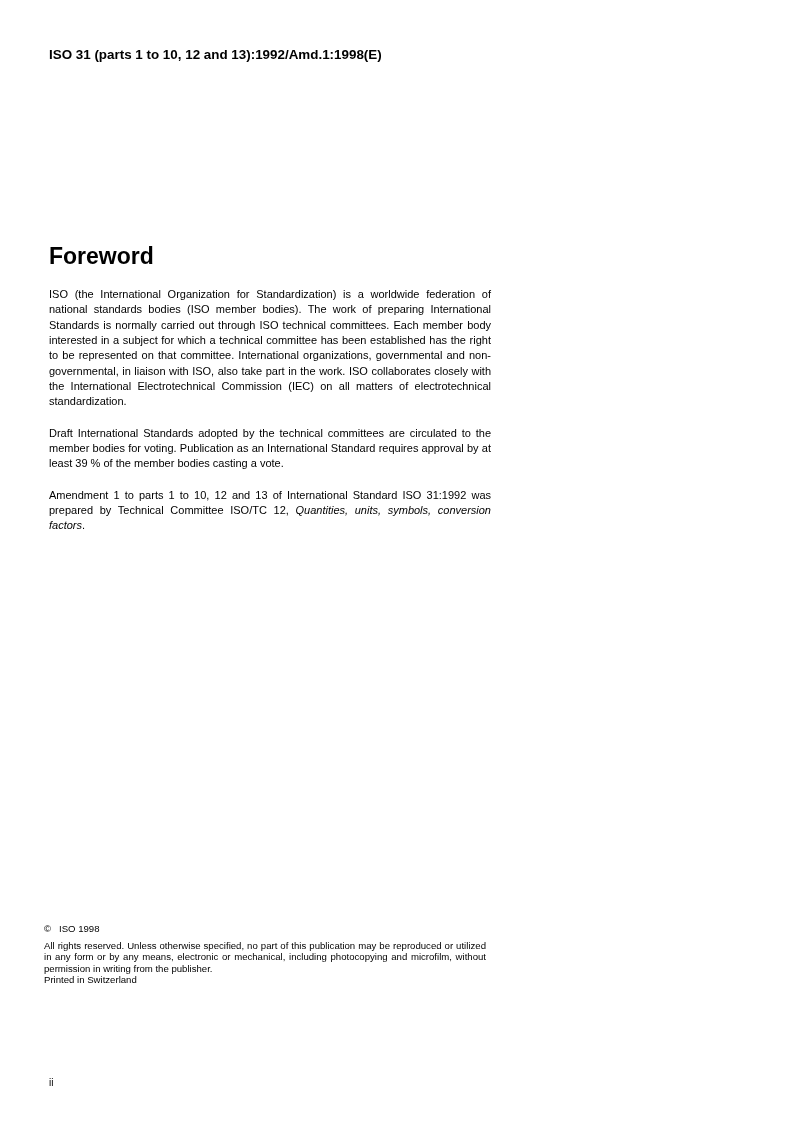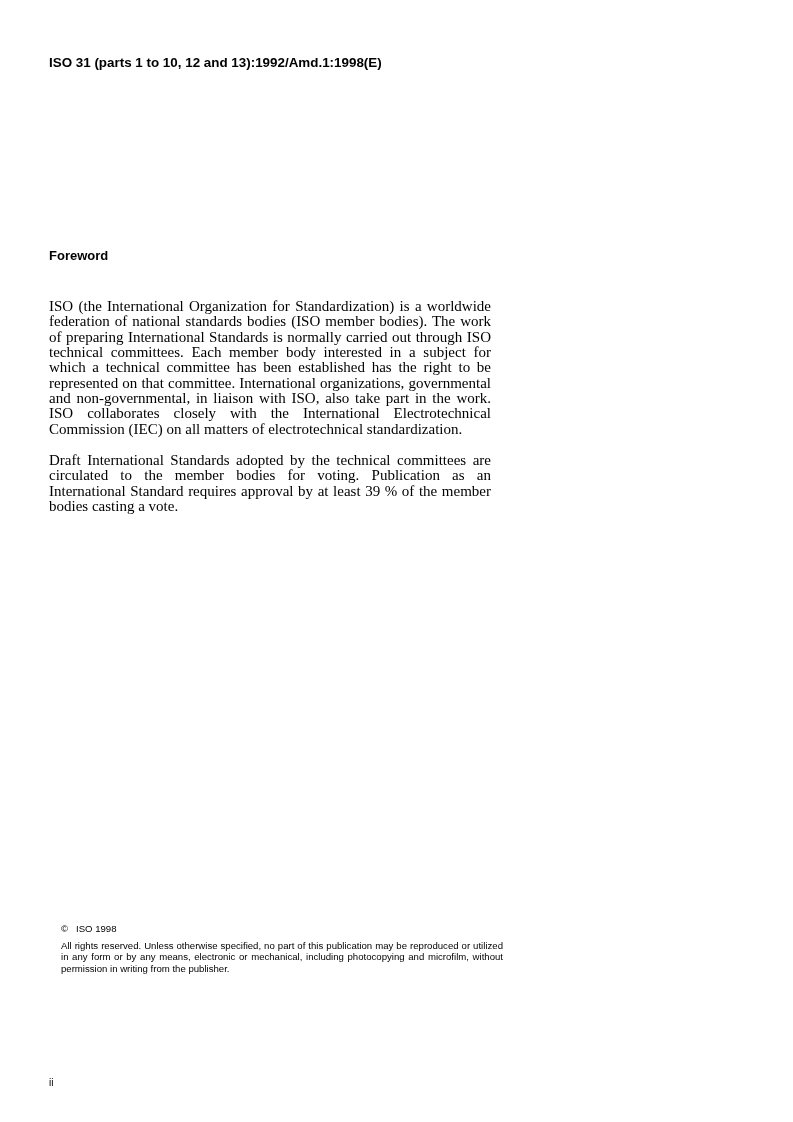--- a/index.html
+++ b/index.html
@@ -16,45 +16,43 @@
       color: #000000;
     }
     .page-header {
       position: absolute;
       left: 49px;
       top: 46px;
       font-size: 13.4px;
       font-weight: bold;
       line-height: 17px;
       white-space: nowrap;
-      margin-top: 8px;
     }
     .content {
       position: absolute;
       left: 49px;
       top: 245px;
       width: 442px;
     }
     .heading {
-      font-size: 13px;
+      font-size: 23px;
       font-weight: bold;
       line-height: 22px;
-      margin: 0 0 32px 0;
+      margin: 0 0 20px 0;
     }
     .para {
-      font-size: 15px;
+      font-size: 11px;
       line-height: 15.35px;
       text-align: justify;
       margin: 16px 0 15px 0;
-      font-family: Liberation Serif, serif;
     }
     .para i { font-style: italic; }
     .footer {
       position: absolute;
-      left: 61px;
+      left: 44px;
       top: 923px;
       width: 442px;
       font-size: 9.6px;
       line-height: 11.6px;
     }
     .copyright {
       margin-bottom: 5px;
     }
     .copyright .sym {
       display: inline-block;
@@ -83,22 +81,24 @@
   </style>
 </head>
 <body>
 
 <div class="page-header">ISO 31 (parts 1 to 10, 12 and 13):1992/Amd.1:1998(E)</div>
 
 <div class="content">
   <h1 class="heading">Foreword</h1>
   <p class="para">ISO (the International Organization for Standardization) is a worldwide federation of national standards bodies (ISO member bodies). The work of preparing International Standards is normally carried out through ISO technical committees. Each member body interested in a subject for which a technical committee has been established has the right to be represented on that committee. International organizations, governmental and non-governmental, in liaison with ISO, also take part in the work. ISO collaborates closely with the International Electrotechnical Commission (IEC) on all matters of electrotechnical standardization.</p>
   <p class="para">Draft International Standards adopted by the technical committees are circulated to the member bodies for voting. Publication as an International Standard requires approval by at least 39 % of the member bodies casting a vote.</p>
+  <p class="para"><span>Amendment 1 to parts 1 to 10, 12 and 13 of International Standard ISO 31:1992 was prepared by Technical Committee ISO/TC 12, </span><i>Quantities, units, symbols, conversion factors</i><span>.</span></p>
 </div>
 
 <div class="footer">
   <div class="copyright">
     <span class="sym">©</span><span>ISO 1998</span>
   </div>
   <div class="rights">All rights reserved. Unless otherwise specified, no part of this publication may be reproduced or utilized in any form or by any means, electronic or mechanical, including photocopying and microfilm, without permission in writing from the publisher.</div>
+  <div>Printed in Switzerland</div>
 </div>
 
 <div class="page-number">ii</div>
 
 </body></html>

